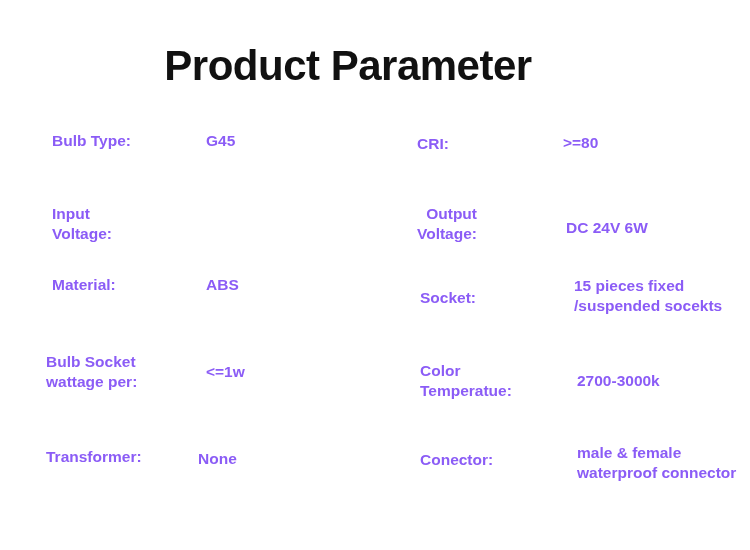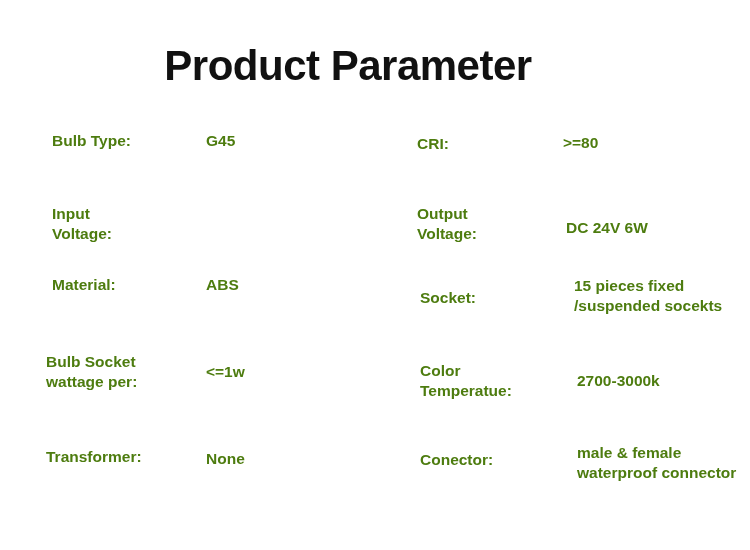--- a/index.html
+++ b/index.html
@@ -28,21 +28,21 @@
     font-size: 42px;
     font-weight: bold;
     letter-spacing: -0.5px;
     color: #111111;
   }
   .spec {
     position: absolute;
     font-size: 15.5px;
     font-weight: bold;
     line-height: 1.28;
-    color: #4d7c0f;
+    color: #8b5cf6;
     white-space: pre-line;
   }
   .label {
     font-weight: bold;
   }
   .value {
     font-weight: bold;
     margin-left: 24px;
   }
 </style>
@@ -53,36 +53,36 @@
 
   <div class="title">Product Parameter</div>
 
   <div class="spec label" style="left:52px; top:131px;">Bulb Type:</div>
   <div class="spec value" style="left:182px; top:131px;">G45</div>
   <div class="spec label" style="left:417px; top:134px;">CRI:</div>
   <div class="spec value" style="left:539px; top:133px;">&gt;=80</div>
 
   <div class="spec label" style="left:52px; top:204px;">Input
 Voltage:</div>
-  <div class="spec label" style="left:417px; top:204px;">Output
+  <div class="spec label" style="left:417px; top:204px;text-align:right;">Output
 Voltage:</div>
   <div class="spec value" style="left:542px; top:218px;">DC 24V 6W</div>
 
   <div class="spec label" style="left:52px; top:275px;">Material:</div>
   <div class="spec value" style="left:182px; top:275px;">ABS</div>
   <div class="spec label" style="left:420px; top:288px;">Socket:</div>
   <div class="spec value" style="left:550px; top:276px;">15 pieces fixed
 /suspended socekts</div>
 
   <div class="spec label" style="left:46px; top:352px;">Bulb Socket
 wattage per:</div>
   <div class="spec value" style="left:182px; top:362px;">&lt;=1w</div>
   <div class="spec label" style="left:420px; top:361px;">Color
 Temperatue:</div>
   <div class="spec value" style="left:553px; top:371px;">2700-3000k</div>
 
   <div class="spec label" style="left:46px; top:447px;">Transformer:</div>
-  <div class="spec value" style="left:182px; top:449px;">None</div>
+  <div class="spec value" style="left:174px; top:449px;">None</div>
   <div class="spec label" style="left:420px; top:450px;">Conector:</div>
   <div class="spec value" style="left:553px; top:443px;">male &amp; female
 waterproof connector</div>
 
 </div>
 
 </body></html>

